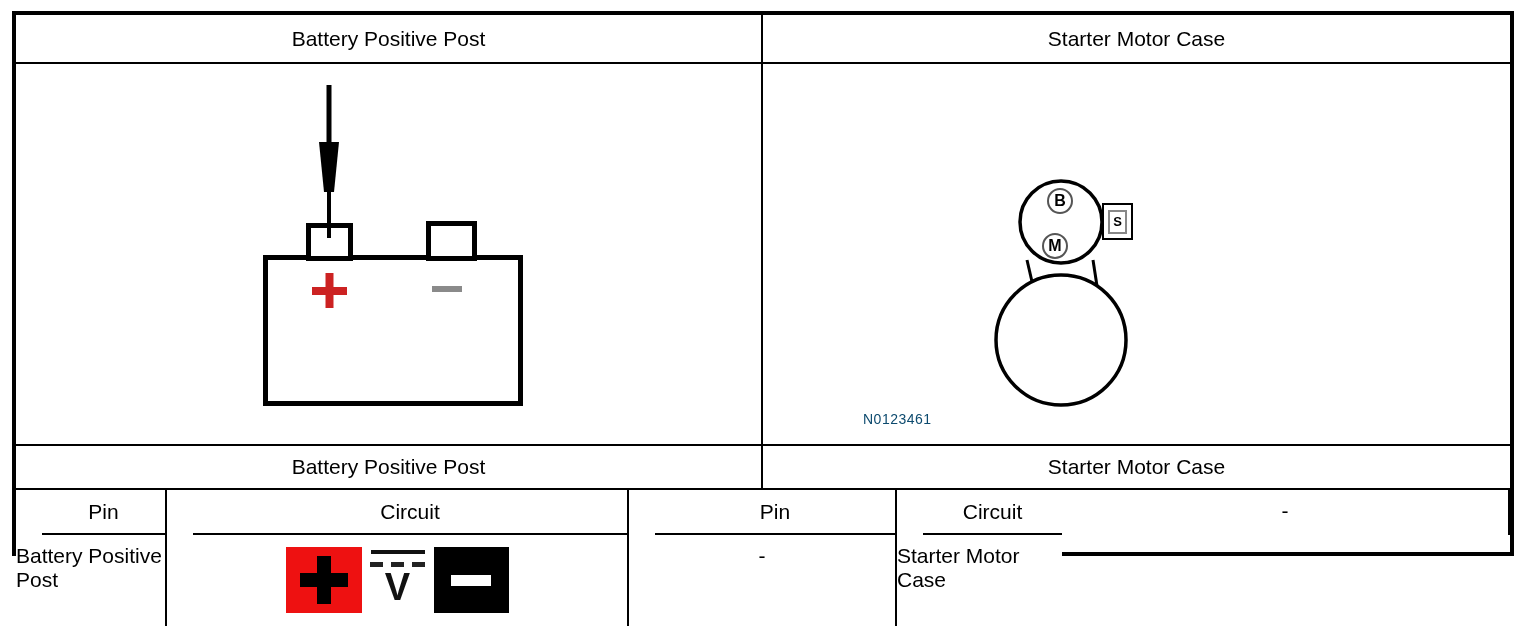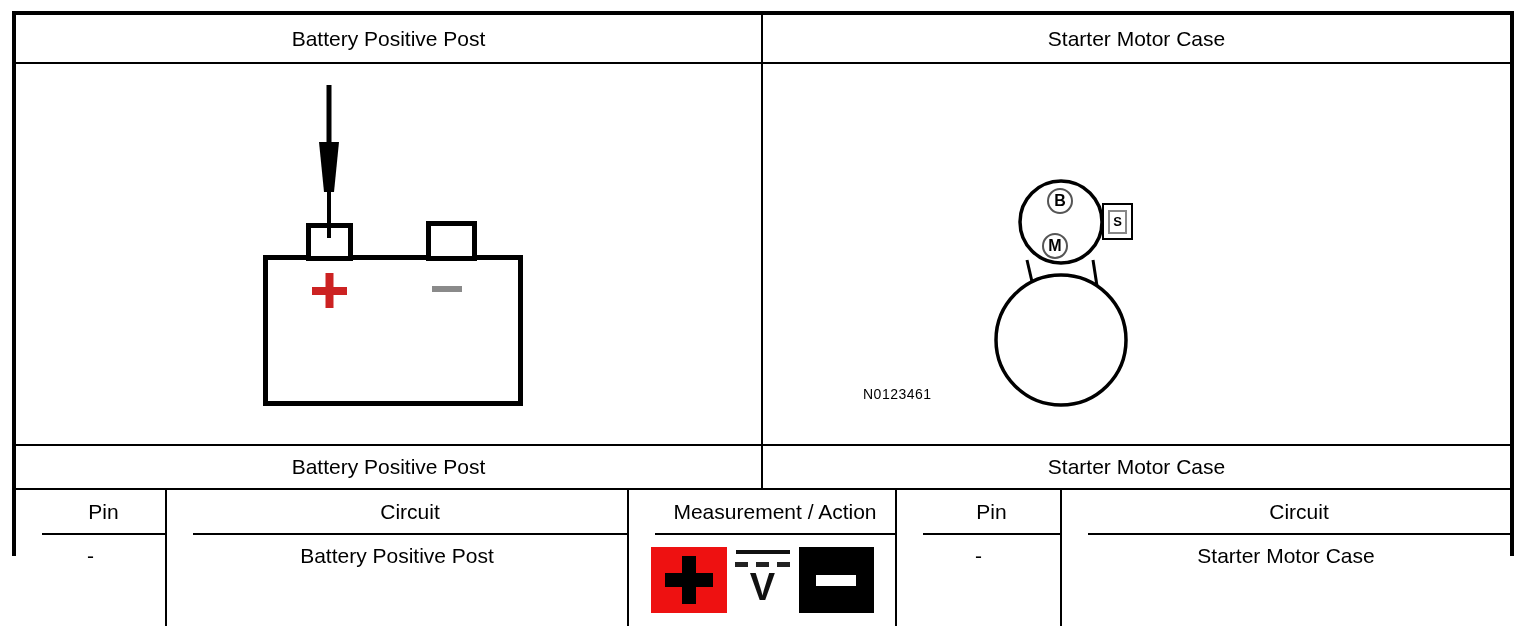--- a/index.html
+++ b/index.html
@@ -19,21 +19,21 @@
   .data-cell { display:flex; align-items:flex-start; justify-content:center; padding-top:9px; font-size:21px; }
 
   
   .badge { position:absolute; width:26px; height:26px; border:2px solid #555; border-radius:50%;
            background:#fff; display:flex; align-items:center; justify-content:center;
            font-size:16px; font-weight:bold; }
   .s-box { position:absolute; left:339px; top:139px; width:31px; height:37px; border:2px solid #000;
            background:#fff; display:flex; align-items:center; justify-content:center; }
   .s-box-inner { width:19px; height:24px; border:2px solid #888; display:flex; align-items:center;
            justify-content:center; font-size:13px; font-weight:bold; }
-  .fig-id { position:absolute; left:100px; top:322px; font-size:14px; color:#000000; letter-spacing:0.5px; }
+  .fig-id { position:absolute; left:100px; top:347px; font-size:14px; color:#0c4a6e; letter-spacing:0.5px; }
 
   
   .meas-cell { display:flex; align-items:flex-start; justify-content:center; gap:7px; padding-top:12px; }
   .sq-red { position:relative; width:76px; height:66px; background:var(--icon-red,#ee1111); }
   .sq-red .plus-h { position:absolute; left:14px; top:26px; width:48px; height:14px; background:#000; }
   .sq-red .plus-v { position:absolute; left:31px; top:9px;  width:14px; height:48px; background:#000; }
   .dc-block { width:58px; height:66px; display:flex; flex-direction:column; align-items:center; }
   .dc-solid { width:54px; height:4px; background:#111; margin-top:3px; }
   .dc-dashes { display:flex; gap:8px; margin-top:8px; }
   .dc-dash { width:13px; height:5px; background:#222; }
@@ -79,21 +79,20 @@
       <div class="fig-id">N0123461</div>
     </div>
 
     <div class="cell b-r b-b title-cell">Battery Positive Post</div>
     <div class="cell b-b title-cell">Starter Motor Case</div>
   </div>
 
   <div class="grid-bottom">
     <div class="cell b-r b-b hdr-cell">Pin</div>
     <div class="cell b-r b-b hdr-cell">Circuit</div>
-    <div class="cell b-r b-b hdr-cell">Measurement / Action</div>
     <div class="cell b-r b-b hdr-cell">Pin</div>
     <div class="cell b-b hdr-cell">Circuit</div>
 
     <div class="cell b-r data-cell">-</div>
     <div class="cell b-r data-cell">Battery Positive Post</div>
     <div class="cell b-r meas-cell">
       <div class="sq-red">
         <div class="plus-h"></div>
         <div class="plus-v"></div>
       </div>

